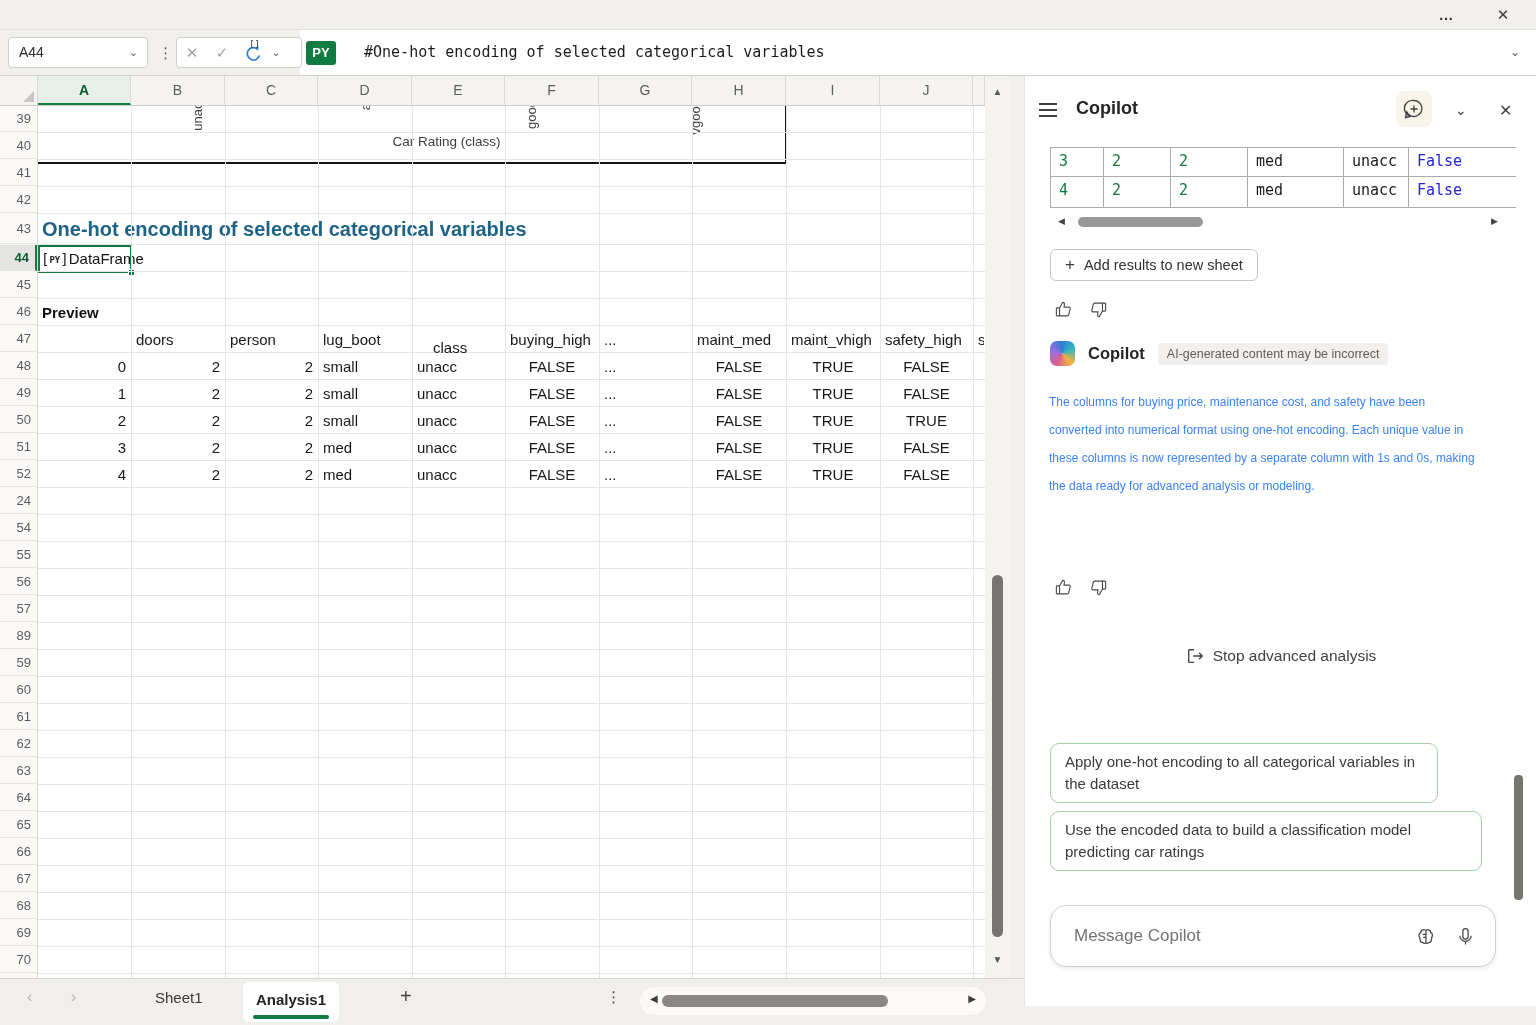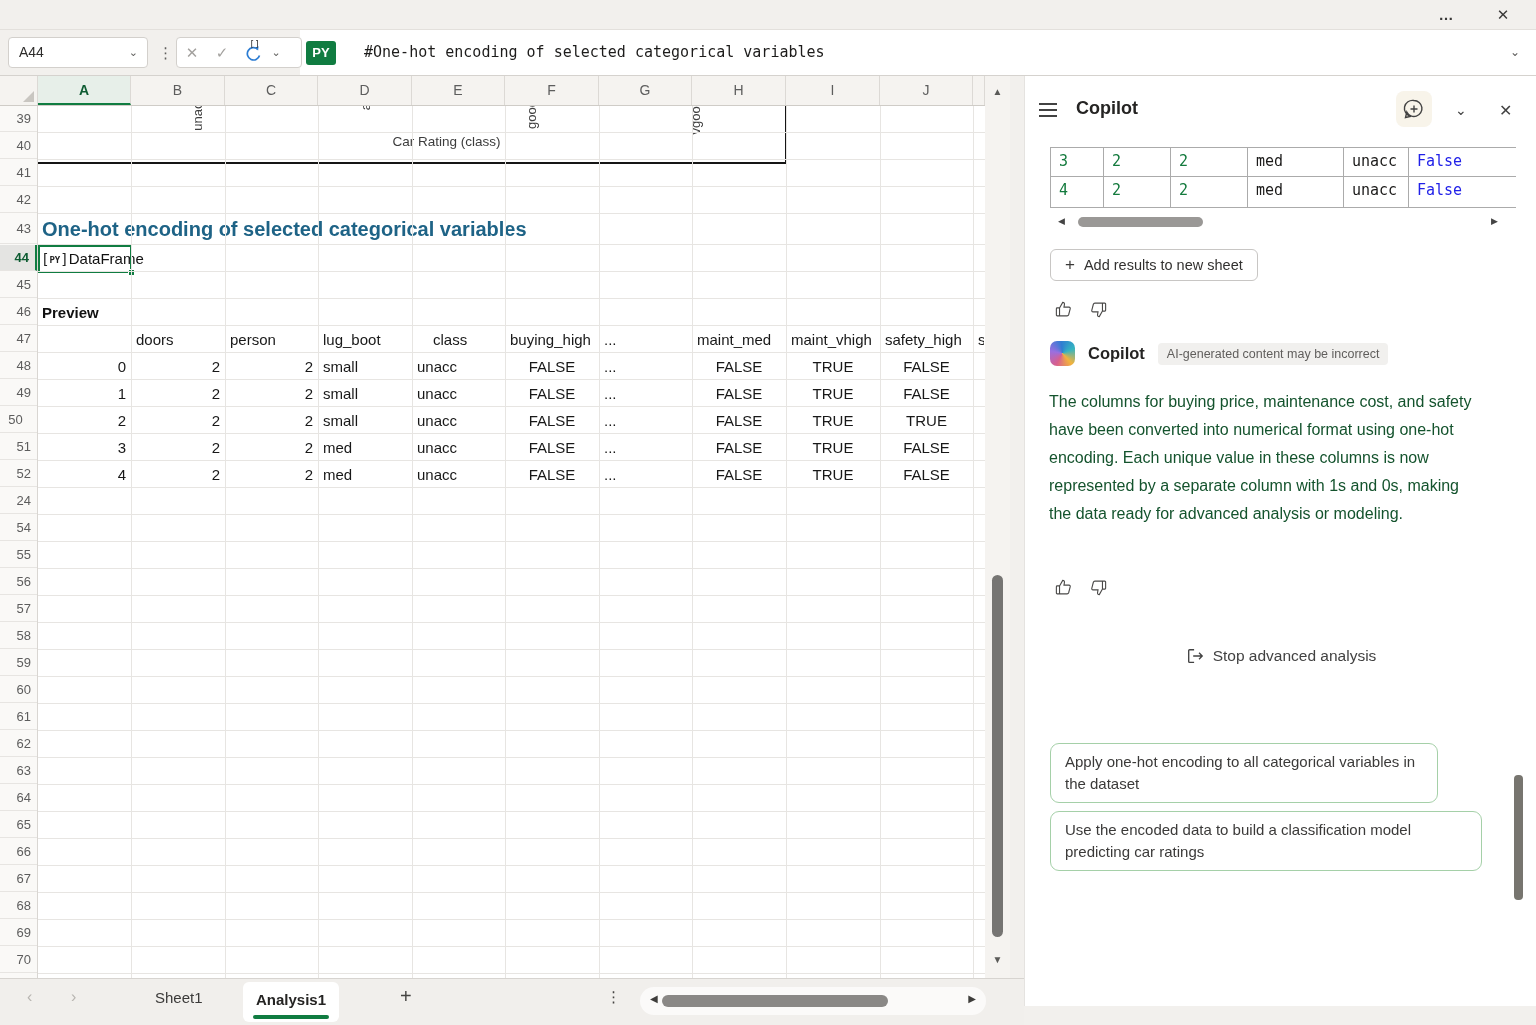--- a/index.html
+++ b/index.html
@@ -139,22 +139,22 @@
   .thumbs { position:absolute; display:flex; gap:16px; }
   .thumbs svg { width:19px; height:19px; stroke:#4a4948; fill:none; stroke-width:1.4; }
 
   #attrib { position:absolute; left:25px; top:265px; display:flex; align-items:center; gap:13px; }
   #copilot-logo { width:25px; height:25px; border-radius:7px;
     background:conic-gradient(from 210deg,#d85f8e,#9a6fe0,#2f7dd2,#35b5c1,#f2b33d,#d85f8e); }
   #attrib .name { font-size:16.5px; font-weight:bold; color:#252423; }
   #attrib .pill { background:#f1f0ee; border-radius:4px; padding:4px 9px; font-size:12.5px;
     color:#605e5c; }
 
-  #ai-message { position:absolute; left:24px; top:312px; width:428px; font-size:16px;
-    line-height:28px; color:#14532d; }
+  #ai-message { position:absolute; left:24px; top:312px; width:428px; font-size:12px;
+    line-height:28px; color:#3b82f6; }
 
   #stop-btn { position:absolute; left:0; top:571px; width:512px; display:flex;
     justify-content:center; align-items:center; gap:9px; font-size:15.5px; color:#424242; }
   #stop-btn svg { width:18px; height:18px; stroke:#424242; fill:none; stroke-width:1.5; }
 
   .suggestion { position:absolute; left:25px; background:#fff; border:1px solid #a5d0a8;
     border-radius:9px; padding:7px 14px; font-size:15px; line-height:22px; color:#3b3a39; }
   #sug-1 { top:667px; width:388px; }
   #sug-2 { top:735px; width:432px; }
 
@@ -226,29 +226,29 @@
     <div class="row-h" style="top: 27px; height: 26px; line-height: 26px;">40</div>
     <div class="row-h" style="top: 54px; height: 26px; line-height: 26px;">41</div>
     <div class="row-h" style="top: 81px; height: 26px; line-height: 26px;">42</div>
     <div class="row-h" style="top: 108px; height: 30px; line-height: 30px;">43</div>
     <div class="row-h active" style="top: 139px; height: 26px; line-height: 26px;">44</div>
     <div class="row-h" style="top: 166px; height: 26px; line-height: 26px;">45</div>
     <div class="row-h" style="top: 193px; height: 26px; line-height: 26px;">46</div>
     <div class="row-h" style="top: 220px; height: 26px; line-height: 26px;">47</div>
     <div class="row-h" style="top: 247px; height: 26px; line-height: 26px;">48</div>
     <div class="row-h" style="top: 274px; height: 26px; line-height: 26px;">49</div>
-    <div class="row-h" style="top: 301px; height: 26px; line-height: 26px; text-align: center;">50</div>
+    <div class="row-h" style="top: 301px; height: 26px; line-height: 26px;">50</div>
     <div class="row-h" style="top: 328px; height: 26px; line-height: 26px;">51</div>
     <div class="row-h" style="top: 355px; height: 26px; line-height: 26px;">52</div>
     <div class="row-h" style="top: 382px; height: 26px; line-height: 26px;">24</div>
     <div class="row-h" style="top: 409px; height: 26px; line-height: 26px;">54</div>
     <div class="row-h" style="top: 436px; height: 26px; line-height: 26px;">55</div>
     <div class="row-h" style="top: 463px; height: 26px; line-height: 26px;">56</div>
     <div class="row-h" style="top: 490px; height: 26px; line-height: 26px;">57</div>
-    <div class="row-h" style="top: 517px; height: 26px; line-height: 26px;">58</div>
+    <div class="row-h" style="top: 517px; height: 26px; line-height: 26px;">89</div>
     <div class="row-h" style="top: 544px; height: 26px; line-height: 26px;">59</div>
     <div class="row-h" style="top: 571px; height: 26px; line-height: 26px;">60</div>
     <div class="row-h" style="top: 598px; height: 26px; line-height: 26px;">61</div>
     <div class="row-h" style="top: 625px; height: 26px; line-height: 26px;">62</div>
     <div class="row-h" style="top: 652px; height: 26px; line-height: 26px;">63</div>
     <div class="row-h" style="top: 679px; height: 26px; line-height: 26px;">64</div>
     <div class="row-h" style="top: 706px; height: 26px; line-height: 26px;">65</div>
     <div class="row-h" style="top: 733px; height: 26px; line-height: 26px;">66</div>
     <div class="row-h" style="top: 760px; height: 26px; line-height: 26px;">67</div>
     <div class="row-h" style="top: 787px; height: 26px; line-height: 26px;">68</div>
@@ -310,21 +310,21 @@
     <div class="hline" style="top: 705px;"></div>
     <div class="hline" style="top: 732px;"></div>
     <div class="hline" style="top: 759px;"></div>
     <div class="hline" style="top: 786px;"></div>
     <div class="hline" style="top: 813px;"></div>
     <div class="hline" style="top: 840px;"></div>
     <div class="hline" style="top: 867px;"></div>
     <div class="cell left" style="left: 93px; top: 220px; width: 94px; height: 27px; line-height: 27px;">doors</div>
     <div class="cell left" style="left: 187px; top: 220px; width: 93px; height: 27px; line-height: 27px;">person</div>
     <div class="cell left" style="left: 280px; top: 220px; width: 94px; height: 27px; line-height: 27px;">lug_boot</div>
-    <div class="cell left" style="left: 374px; top: 220px; width: 93px; height: 27px; line-height: 27px; padding-left: 21px;">class</div>
+    <div class="cell left" style="left: 374px; top: 228px; width: 93px; height: 27px; line-height: 27px; padding-left: 21px;">class</div>
     <div class="cell left" style="left: 467px; top: 220px; width: 94px; height: 27px; line-height: 27px;">buying_high</div>
     <div class="cell left" style="left: 561px; top: 220px; width: 93px; height: 27px; line-height: 27px;">...</div>
     <div class="cell left" style="left: 654px; top: 220px; width: 94px; height: 27px; line-height: 27px;">maint_med</div>
     <div class="cell left" style="left: 748px; top: 220px; width: 94px; height: 27px; line-height: 27px;">maint_vhigh</div>
     <div class="cell left" style="left: 842px; top: 220px; width: 93px; height: 27px; line-height: 27px;">safety_high</div>
     <div class="cell left" style="left: 935px; top: 220px; width: 11px; height: 27px; line-height: 27px;">s</div>
     <div class="cell right" style="left: 0px; top: 247px; width: 93px; height: 27px; line-height: 27px;">0</div>
     <div class="cell right" style="left: 93px; top: 247px; width: 94px; height: 27px; line-height: 27px;">2</div>
     <div class="cell right" style="left: 187px; top: 247px; width: 93px; height: 27px; line-height: 27px;">2</div>
     <div class="cell left" style="left: 280px; top: 247px; width: 94px; height: 27px; line-height: 27px;">small</div>
@@ -478,14 +478,24 @@
       <path d="M9 3 H4 a1 1 0 0 0-1 1 v12 a1 1 0 0 0 1 1 h5 M8 10 h10 M14.5 6.5 L18 10 l-3.5 3.5"></path>
     </svg>
     <span>Stop advanced analysis</span>
   </div>
 
   <div class="suggestion" id="sug-2">Use the encoded data to build a classification model predicting car ratings</div>
   <div class="suggestion" id="sug-1">Apply one-hot encoding to all categorical variables in the dataset</div>
 
   <div id="panel-vthumb"></div>
 
+  <div id="msg-input-wrap">
+    <input id="msg-input" type="text" placeholder="Message Copilot" style="">
+    <svg viewBox="0 0 24 24">
+      <path d="M9.5 4.5 a3 3 0 0 0-3 3 a3.2 3.2 0 0 0-2 3 a3.2 3.2 0 0 0 1 2.4 A3.2 3.2 0 0 0 6 16 a3 3 0 0 0 3 3 c1 1 2.5 1 3.5 0 V5.5 c-1-1.4-2.3-1.5-3-1 z M12 5.5 c1-1.4 2.3-1.5 3-1 a3 3 0 0 1 3 3 a3.2 3.2 0 0 1 2 3 a3.2 3.2 0 0 1-1 2.4 A3.2 3.2 0 0 1 18.5 16 a3 3 0 0 1-3 3 c-1 1-2.5 1-3.5 0 M9 9.5 h3 M12 13 H9.5"></path>
+    </svg>
+    <svg viewBox="0 0 24 24">
+      <rect x="9" y="3" width="6" height="12" rx="3"></rect>
+      <path d="M5.5 11 a6.5 6.5 0 0 0 13 0 M12 17.5 V21"></path>
+    </svg>
+  </div>
   <div id="panel-footer"></div>
 </div>
 
 </body></html>

